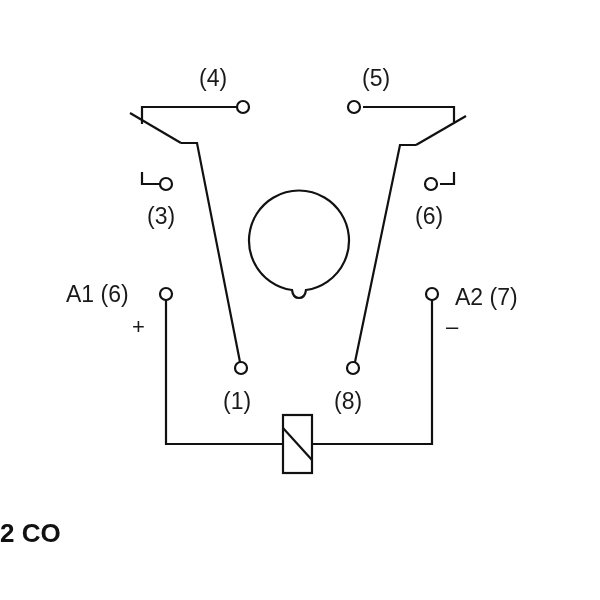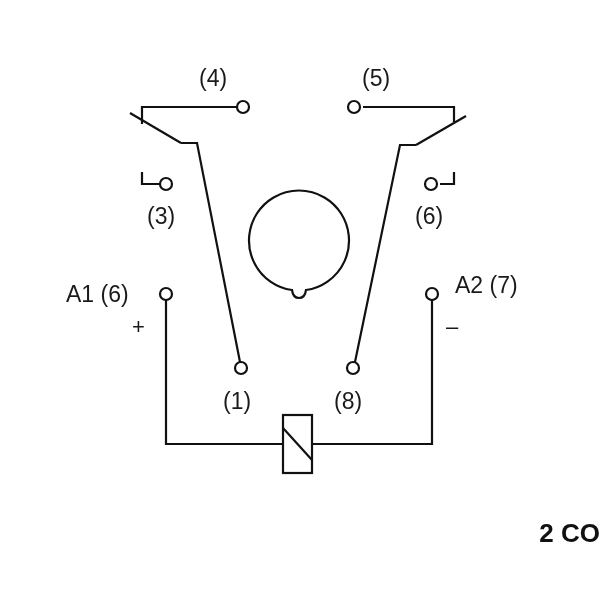--- a/index.html
+++ b/index.html
@@ -1,20 +1,20 @@
 <!DOCTYPE html>
 <html><head>
 <meta charset="utf-8">
 <style>
   html, body { margin: 0; padding: 0; background: #ffffff; }
   body { width: 600px; height: 600px; position: relative; overflow: hidden; font-family: "Liberation Sans", sans-serif; }
   #diagram { position: absolute; left: 0; top: 0; width: 600px; height: 600px; }
   .lbl { position: absolute; font-size: 23px; color: #1a1a1a; white-space: nowrap; line-height: 1; }
   .sign { position: absolute; font-size: 22px; color: #1a1a1a; line-height: 1; }
-  .caption { position: absolute; font-size: 26px; font-weight: bold; color: #111; left: 0; width: 600px; text-align: right; top: 518px; }
+  .caption { position: absolute; font-size: 26px; font-weight: bold; color: #111; left: 0; width: 600px; text-align: left; top: 518px; }
 </style>
 </head>
 <body>
 
 <svg id="diagram" viewBox="0 0 600 600" xmlns="http://www.w3.org/2000/svg">
   <g fill="none" stroke="#111" stroke-width="2.2" stroke-linejoin="miter">
 
     <polyline points="142,124 142,107 237,107"></polyline>
     <line x1="130" y1="113" x2="181" y2="143"></line>
     <polyline points="181,143 197,143 240,362"></polyline>
@@ -40,18 +40,18 @@
     <rect x="283" y="415" width="29" height="58" fill="#fff"></rect>
     <line x1="283" y1="428" x2="312" y2="460"></line>
   </g>
 </svg>
 
 <span class="lbl" style="left:199px; top:67px;">(4)</span>
 <span class="lbl" style="left:362px; top:67px;">(5)</span>
 <span class="lbl" style="left:147px; top:205px;">(3)</span>
 <span class="lbl" style="left:415px; top:205px;">(6)</span>
 <span class="lbl" style="left:66px; top:283px;">A1 (6)</span>
-<span class="lbl" style="left:455px; top:274px;text-align:right;">A2 (7)</span>
+<span class="lbl" style="left:455px; top:286px;text-align:right;">A2 (7)</span>
 <span class="sign" style="left:132px; top:316px;">+</span>
 <span class="sign" style="left:446px; top:316px;">–</span>
 <span class="lbl" style="left:223px; top:390px;">(1)</span>
 <span class="lbl" style="left:334px; top:390px;">(8)</span>
 <div class="caption">2 CO</div>
 
 </body></html>

